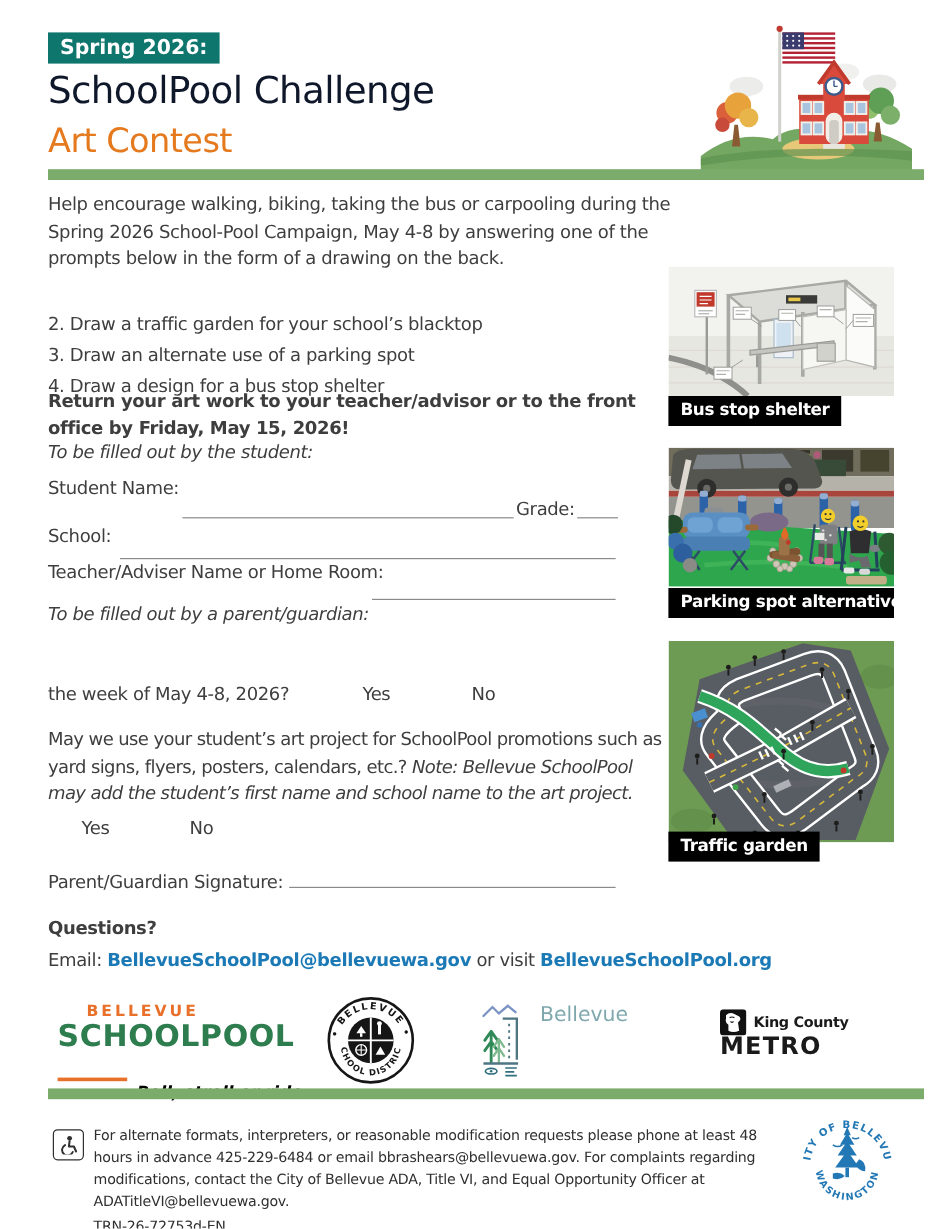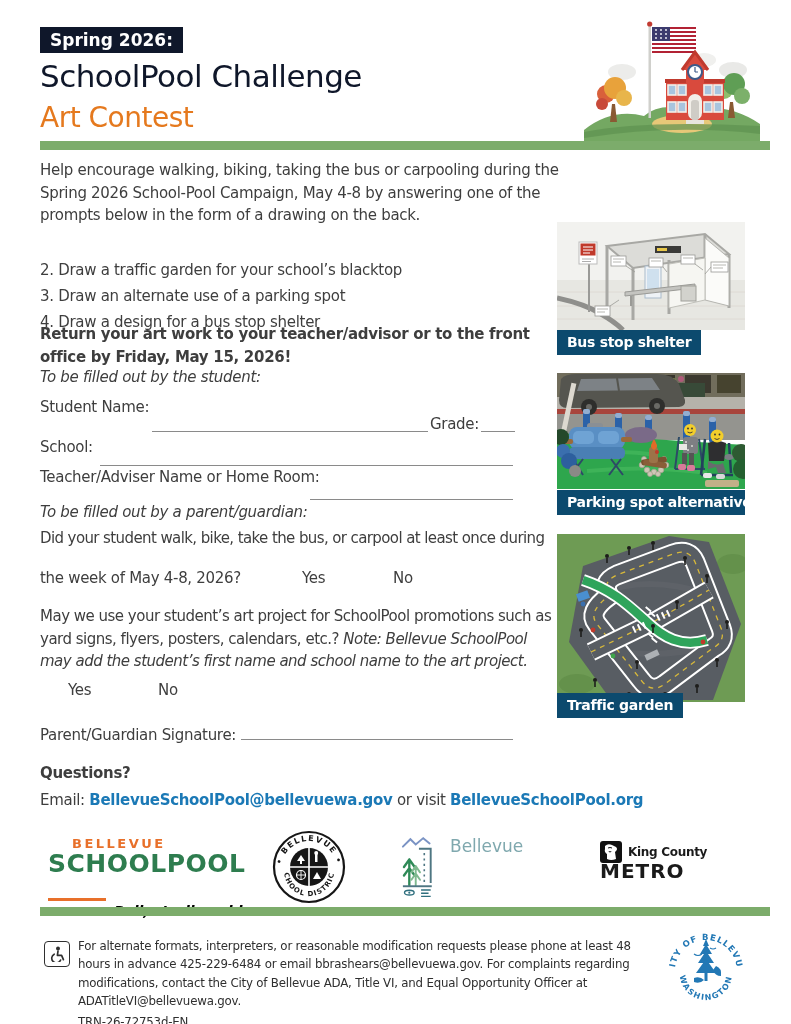--- a/index.html
+++ b/index.html
@@ -4,31 +4,31 @@
 <style>
   html,body{margin:0;padding:0;background:#fff;}
   .page{position:relative;width:791px;height:1024px;background:#ffffff;overflow:hidden;
         font-family:"DejaVu Sans","Liberation Sans",sans-serif;color:#3e3e3e;}
   .abs{position:absolute;}
   .body-text{font-size:15px;letter-spacing:-0.3px;line-height:1.5;color:#3e3e3e;}
   .tight{letter-spacing:-0.6px;white-space:nowrap;}
   .italic{font-style:italic;}
   .bold{font-weight:bold;}
   
-  .badge{background:#0f172a;color:#fff;font-weight:bold;font-size:17px;padding:3px 10px;display:inline-block;}
+  .badge{background:#0f766e;color:#fff;font-weight:bold;font-size:17px;padding:3px 10px;display:inline-block;}
   .title{font-size:31px;color:#0f172a;letter-spacing:-0.5px;}
   .subtitle{font-size:28px;color:#E5791E;letter-spacing:-0.5px;}
   .divider{background:#7CAC6B;height:9px;}
   
   .rule{border-bottom:1.2px solid #8a8a8a;height:14px;}
   .sig-rule{display:inline-block;width:272px;border-bottom:1.2px solid #8a8a8a;height:12px;vertical-align:baseline;}
   
   .figure{position:absolute;left:557px;width:188px;}
   .figure-photo{position:absolute;left:0;top:0;width:188px;overflow:hidden;}
-  .figure-label{position:absolute;left:0;bottom:0;background:#0c4a6e;color:#fff;font-weight:bold;
+  .figure-label{position:absolute;left:0;bottom:0;background:#000000;color:#fff;font-weight:bold;
                 font-size:14px;letter-spacing:-0.3px;padding:4px 10px 5px;white-space:nowrap;box-sizing:border-box;}
   
   .link{color:#1B79B6;font-weight:bold;text-decoration:none;cursor:pointer;}
   
   .sp-top{color:#E8702A;font-weight:bold;font-size:13px;letter-spacing:2.5px;margin-left:24px;}
   .sp-main{color:#2E7D4F;font-weight:bold;font-size:25px;letter-spacing:0.5px;margin-top:-2px;}
   .sp-tagrow{display:flex;align-items:center;gap:8px;margin-top:1px;}
   .sp-line{width:58px;height:3px;background:#E8702A;}
   .sp-tag{color:#000000;font-weight:bold;font-style:italic;font-size:14px;margin-top:24px;}
   .cyw{display:flex;gap:10px;align-items:flex-start;}
@@ -137,21 +137,20 @@
   <div class="abs rule" style="left:481px;top:417px;width:34px;"></div>
 
   <div class="abs body-text" style="left:40px;top:436px;">School:</div>
   <div class="abs rule" style="left:100px;top:451px;width:413px;"></div>
 
   <div class="abs body-text" style="left:40px;top:466px;">Teacher/Adviser Name or Home Room:</div>
   <div class="abs rule" style="left:310px;top:485px;width:203px;"></div>
 
   <div class="abs body-text italic" style="left:40px;top:501px;">To be filled out by a parent/guardian:</div>
 
-  <div class="abs body-text tight" style="left:40px;top:527px;">Did your student walk, bike, take the bus, or carpool at least once during</div>
   <div class="abs body-text" style="left:40px;top:567px;white-space:nowrap;">the week of May 4-8, 2026?</div>
   <div class="abs body-text" style="left:302px;top:567px;">Yes</div>
   <div class="abs body-text" style="left:393px;top:567px;">No</div>
 
   <div class="abs body-text" style="left:40px;top:605px;width:512px;letter-spacing:-0.5px;"><span>May we use your student’s art project for SchoolPool promotions such as yard signs, flyers, posters, calendars, etc.? </span><span class="italic">Note: Bellevue SchoolPool may add the student’s first name and school name to the art project.</span></div>
 
   <div class="abs body-text" style="left:68px;top:679px;">Yes</div>
   <div class="abs body-text" style="left:158px;top:679px;">No</div>
 
   <div class="abs body-text" style="left:40px;top:724px;white-space:nowrap;"><span>Parent/Guardian Signature:</span> <span class="sig-rule"></span></div>

